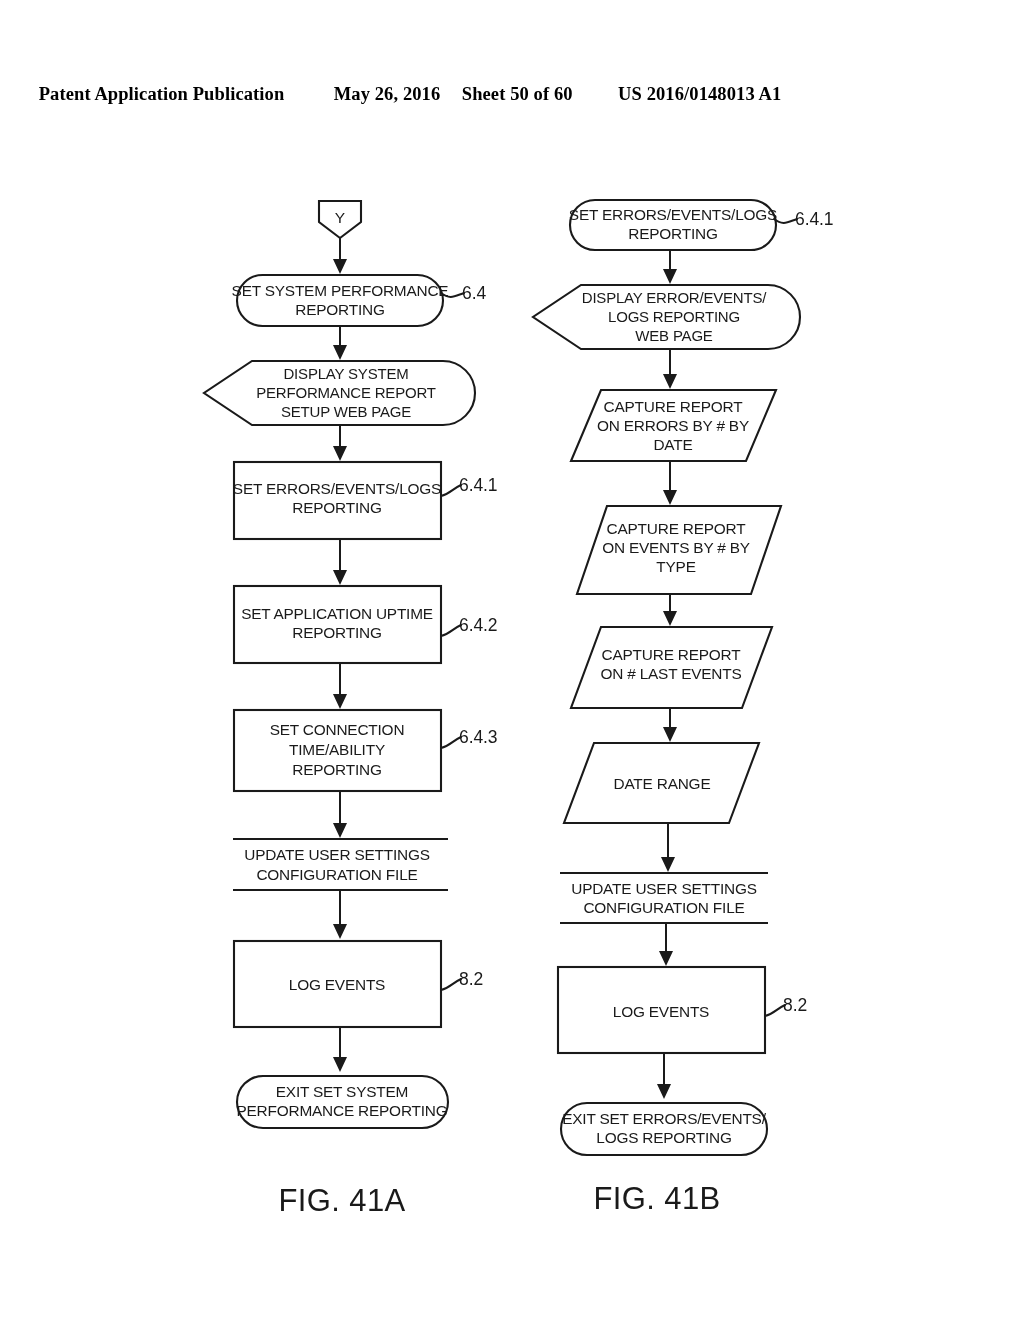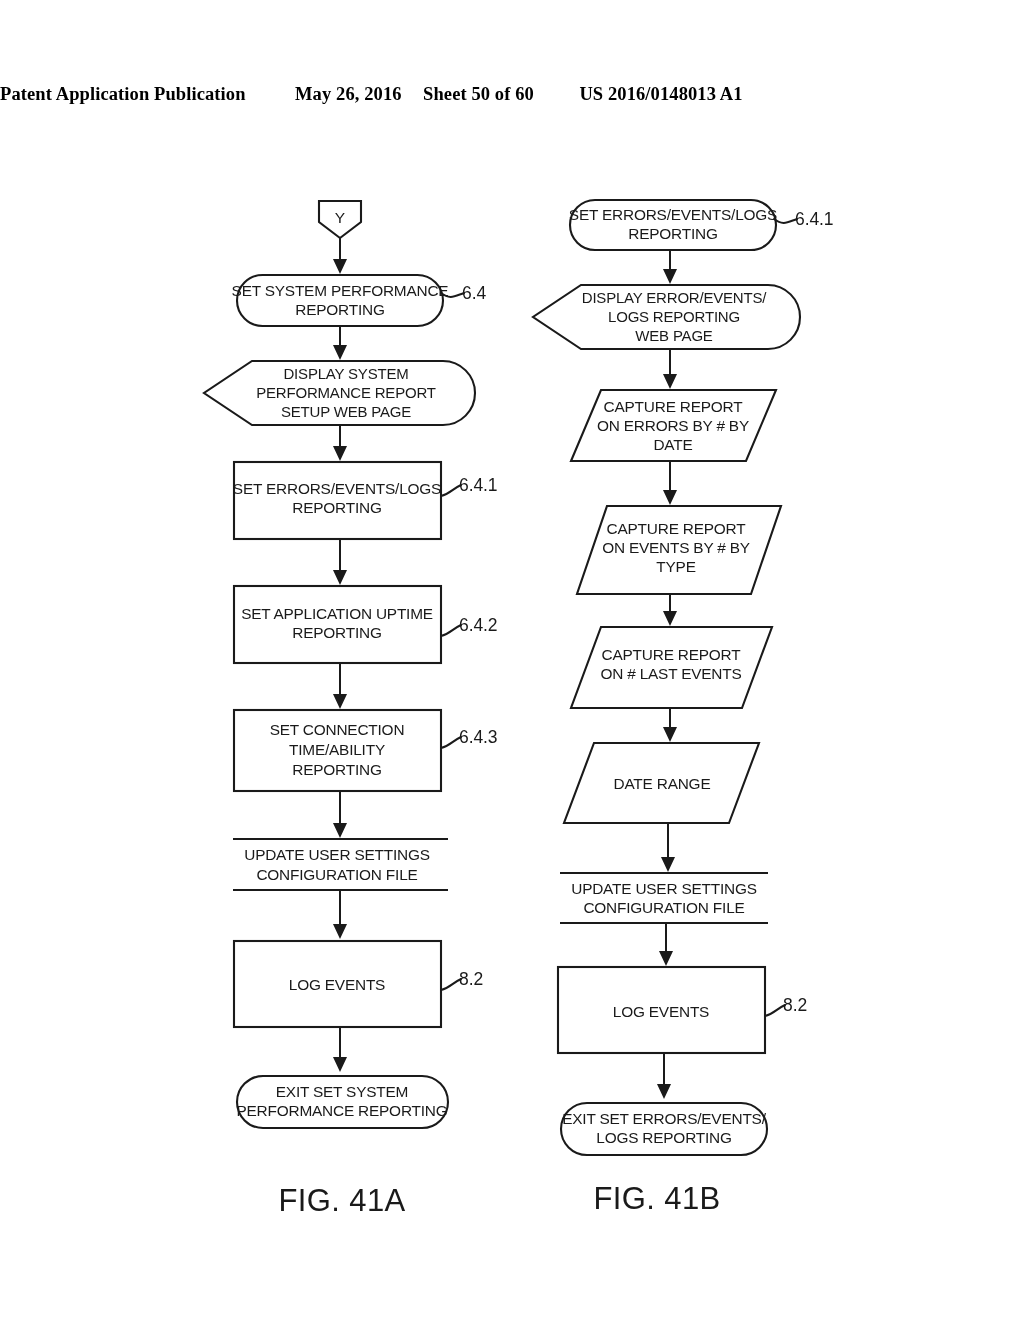--- a/index.html
+++ b/index.html
@@ -16,20 +16,21 @@
     color: #000000;
     overflow: hidden;
   }
 
   
   #patent-header {
     position: absolute;
     left: 0;
     top: 84px;
     width: 820px;
+    text-align: center;
     font-family: "Liberation Serif", serif;
     font-weight: bold;
     font-size: 18.5px;
     letter-spacing: 0.1px;
     white-space: nowrap;
   }
   #patent-header .hdr-seg { display: inline-block; vertical-align: baseline; }
   #patent-header .gap-a { display: inline-block; width: 40px; }
   #patent-header .gap-b { display: inline-block; width: 12px; }
   #patent-header .gap-c { display: inline-block; width: 36px; }

